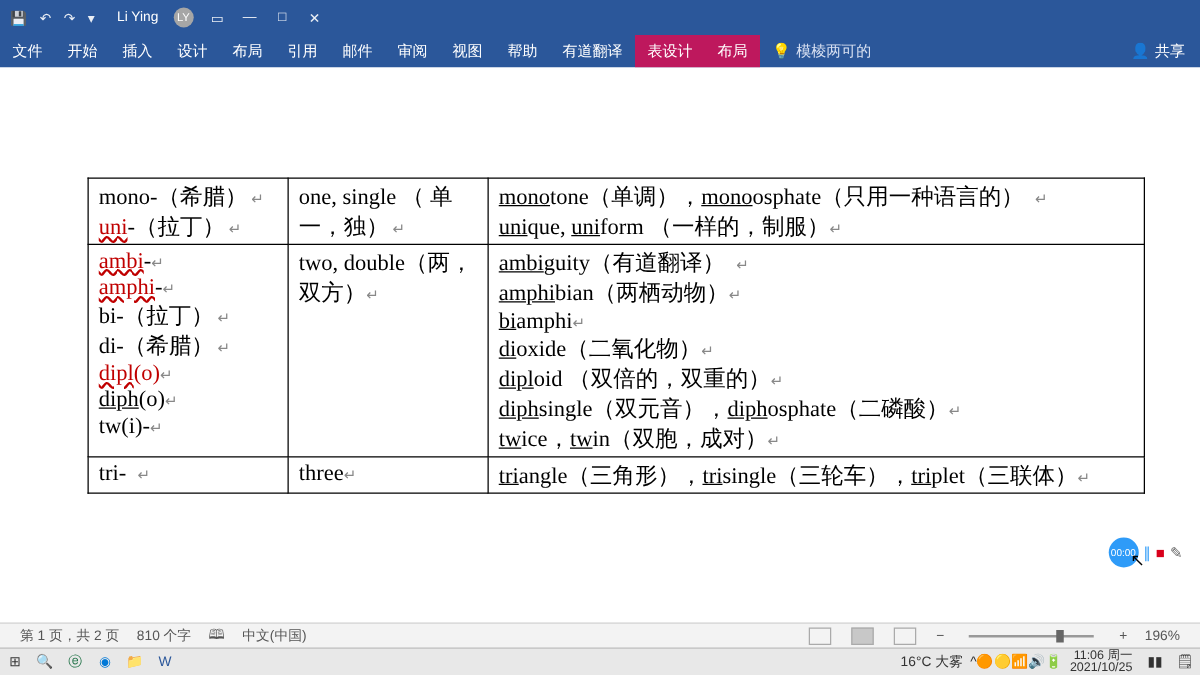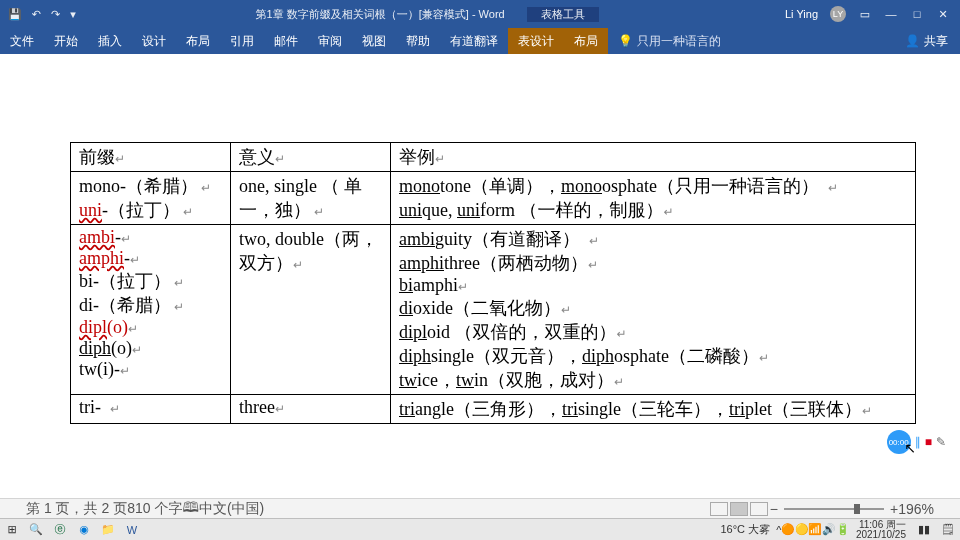--- a/index.html
+++ b/index.html
@@ -7,37 +7,37 @@
 .titlebar { height:28px; background:#2B579A; display:flex; align-items:center; color:#fff; font-size:11px; }
 .qa { display:flex; gap:10px; padding:0 8px; }
 .qa span { opacity:.9; }
 .titlecenter { flex:1; text-align:center; opacity:.9; white-space:nowrap; overflow:hidden; }
 .tabletools { background:#1E3E7B; padding:4px 14px; margin:0 4px; }
 .userside { display:flex; align-items:center; gap:12px; padding:0 10px; }
 .avatar { width:16px; height:16px; border-radius:50%; background:#A6A6A6; display:inline-flex; align-items:center; justify-content:center; font-size:9px; }
 .winbtn { width:14px; text-align:center; opacity:.9; }
 .ribbon { height:26px; background:#2B579A; display:flex; align-items:center; color:#fff; font-size:12px; }
 .ribbon .tab { padding:0 10px; line-height:26px; cursor:pointer; }
-.ribbon .tab.ctx { background:#a16207; }
+.ribbon .tab.ctx { background:#be185d; }
 .ribbon .spacer { flex:1; }
 .ribbon .tell { display:flex; align-items:center; gap:4px; color:#D9E1F2; }
 .ribbon .share { padding:0 12px; display:flex; align-items:center; gap:4px; }
 .iconstrip { position:absolute; right:4px; top:56px; background:#fff; border:1px solid #D4D4D4; border-radius:3px; display:flex; gap:6px; padding:3px 6px; box-shadow:0 1px 3px rgba(0,0,0,.15); }
 .iconstrip span { width:16px; height:16px; display:inline-flex; align-items:center; justify-content:center; font-size:12px; }
 .doc { position:absolute; left:0; right:0; top:54px; bottom:42px; background:#fff; overflow:hidden; }
 table.content { position:absolute; left:70px; top:88px; border-collapse:collapse; font-family:"Times New Roman","SimSun",serif; font-size:18px; color:#000; }
 table.content td { border:1px solid #000; padding:2px 8px; vertical-align:top; }
 table.content td.col1 { width:160px; }
 table.content td.col2 { width:160px; }
 table.content td.col3 { width:525px; }
 .ret { color:#888; font-size:12px; }
 .red { color:#C00000; }
 .u { text-decoration:underline;text-align:right; }
 .uw { text-decoration:underline wavy #C00000; }
-.statusbar { position:absolute; left:0; right:0; bottom:22px; height:20px; background:#F3F3F3; border-top:1px solid #D4D4D4; display:flex; align-items:center; font-size:14px; color:#555; padding:0 26px; }
+.statusbar { position:absolute; left:0; right:0; bottom:22px; height:20px; background:#F3F3F3; border-top:1px solid #D4D4D4; display:flex; align-items:center; font-size:11px; color:#555; padding:0 16px; gap:14px; }
 .statusbar .spacer { flex:1; }
 .viewbtn { width:18px; height:14px; border:1px solid #aaa; margin-right:2px; }
 .viewbtn.active { background:#C8C8C8; }
 .slider { width:100px; height:2px; background:#999; position:relative; margin:0 6px; }
 .slider .thumb { width:6px; height:10px; background:#666; position:absolute; top:-4px; left:70px; }
 .taskbar { position:absolute; left:0; right:0; bottom:0; height:22px; background:#E8E8E8; border-top:1px solid #BEBEBE; display:flex; align-items:center; font-size:11px; color:#333; }
 .taskbar .tb { width:24px; display:flex; align-items:center; justify-content:center; }
 .taskbar .spacer { flex:1; }
 .taskbar .clock { text-align:right; line-height:10px; font-size:10px; padding:0 6px; }
 .recwidget { position:absolute; right:14px; top:430px; display:flex; align-items:center; gap:4px; background:#fff; }
@@ -46,25 +46,20 @@
 </style>
 </head>
 <body>
 
 <div class="titlebar">
   <div class="qa">
     <span>💾</span>
     <span>↶</span>
     <span>↷</span>
     <span>▾</span>
-  </div>
-  <div class="titlecenter">
-    <span>第1章 数字前缀及相关词根（一）[兼容模式] - Word</span>
-    &nbsp;&nbsp;&nbsp;&nbsp;
-    <span class="tabletools">表格工具</span>
   </div>
   <div class="userside">
     <span>Li Ying</span>
     <span class="avatar">LY</span>
     <span class="winbtn">▭</span>
     <span class="winbtn">—</span>
     <span class="winbtn">□</span>
     <span class="winbtn">✕</span>
   </div>
 </div>
@@ -78,46 +73,41 @@
   <div class="tab">引用</div>
   <div class="tab">邮件</div>
   <div class="tab">审阅</div>
   <div class="tab">视图</div>
   <div class="tab">帮助</div>
   <div class="tab">有道翻译</div>
   <div class="tab ctx">表设计</div>
   <div class="tab ctx">布局</div>
   <div class="tab tell">
     <span>💡</span>
-    <span>只用一种语言的</span>
+    <span>模棱两可的</span>
   </div>
   <div class="spacer"></div>
   <div class="share">
     <span>👤</span>
     <span>共享</span>
   </div>
 </div>
 
 <div class="iconstrip">
   <span style="color:#FF7A00;border:1px solid #FF7A00;border-radius:2px;font-size:8px;">IFLY</span>
   <span style="color:#2B579A;">中</span>
   <span style="color:#2B579A;">ᴬ⁄</span>
   <span style="color:#2B579A;">🎤</span>
   <span style="color:#2B579A;">👤</span>
   <span style="color:#2B579A;">▦</span>
 </div>
 
 <div class="doc">
   <table class="content">
     <tbody>
-        <tr>
-      <td class="col1"><span>前缀</span><span class="ret">↵</span></td>
-      <td class="col2"><span>意义</span><span class="ret">↵</span></td>
-      <td class="col3"><span>举例</span><span class="ret">↵</span></td>
-    </tr>
     <tr>
       <td class="col1">
         <span>mono-</span><span>（希腊）</span><span class="ret"> ↵</span><br>
         <span class="u uw red">uni</span><span>-（拉丁）</span><span class="ret"> ↵</span>
       </td>
       <td class="col2"><span>one,  single （ 单一，独）</span><span class="ret"> ↵</span></td>
       <td class="col3">
         <span class="u">mono</span><span>tone（单调），</span><span class="u">mono</span><span>osphate（只用一种语言的）</span>&nbsp;&nbsp;<span class="ret">↵</span><br>
         <span class="u">uni</span><span>que, </span><span class="u">uni</span><span>form  （一样的，制服）</span><span class="ret">↵</span>
       </td>
@@ -128,21 +118,21 @@
         <span class="u uw red">amphi</span>-<span class="ret">↵</span><br>
         <span>bi-（拉丁）</span><span class="ret"> ↵</span><br>
         <span>di-（希腊）</span><span class="ret"> ↵</span><br>
         <span class="u uw red">dipl</span><span class="red">(o)</span><span class="ret">↵</span><br>
         <span class="u">diph</span><span>(o)</span><span class="ret">↵</span><br>
         <span>tw(i)-</span><span class="ret">↵</span>
       </td>
       <td class="col2"><span>two,      double（两，双方）</span><span class="ret">↵</span></td>
       <td class="col3">
         <span class="u">ambi</span><span>guity（有道翻译）</span>&nbsp;&nbsp;<span class="ret">↵</span><br>
-        <span class="u">amphi</span><span>three（两栖动物）</span><span class="ret">↵</span><br>
+        <span class="u">amphi</span><span>bian（两栖动物）</span><span class="ret">↵</span><br>
         <span class="u">bi</span><span>amphi</span><span class="ret">↵</span><br>
         <span class="u">di</span><span>oxide（二氧化物）</span><span class="ret">↵</span><br>
         <span class="u">dipl</span><span>oid  （双倍的，双重的）</span><span class="ret">↵</span><br>
         <span class="u">diph</span><span>single（双元音），</span><span class="u">diph</span><span>osphate（二磷酸）</span><span class="ret">↵</span><br>
         <span class="u">tw</span><span>ice，</span><span class="u">tw</span><span>in（双胞，成对）</span><span class="ret">↵</span>
       </td>
     </tr>
     <tr>
       <td class="col1"><span>tri-</span>&nbsp;&nbsp;<span class="ret">↵</span></td>
       <td class="col2"><span>three</span><span class="ret">↵</span></td>

